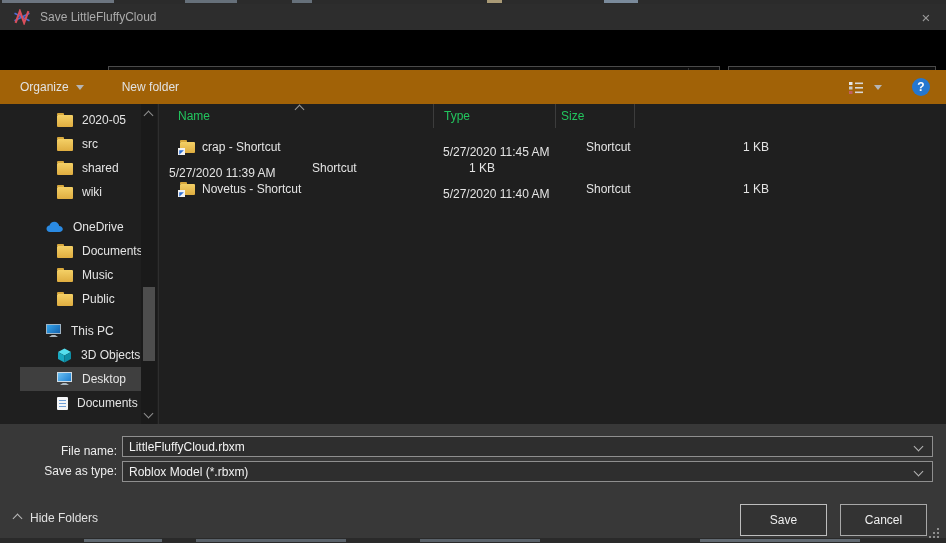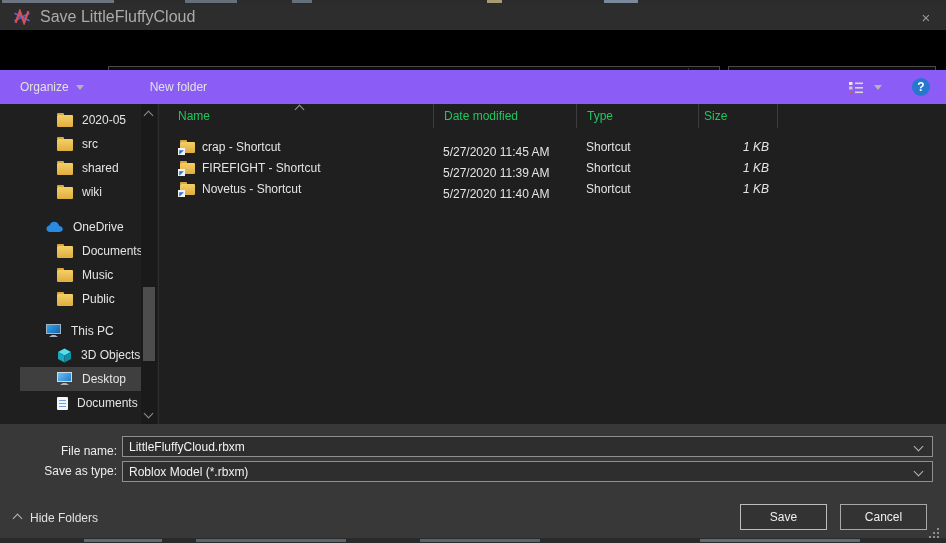--- a/index.html
+++ b/index.html
@@ -8,21 +8,21 @@
 
   
   .top-sliver{position:absolute;left:0;top:0;width:946px;height:4px;background:#2b2b2b;}
   .bottom-sliver{position:absolute;left:0;bottom:0;width:946px;height:5px;background:#2a2a2a;}
   .frag{position:absolute;height:3px;opacity:.8;}
 
   
   .titlebar{position:absolute;left:0;top:4px;width:946px;height:26px;background:#2d2d2d;
             display:flex;align-items:center;}
   .title-icon{margin-left:12px;width:20px;height:16px;flex:0 0 auto;}
-  .title-text{margin-left:8px;color:#ababab;font-size:16px;}
+  .title-text{margin-left:8px;color:#ababab;font-size:12px;}
   .close-btn{position:absolute;right:4px;top:0;width:32px;height:26px;display:flex;
              align-items:center;justify-content:center;color:#9a9a9a;font-size:15px;}
 
   
   .navrow{position:absolute;left:0;top:30px;width:946px;height:40px;background:#000;}
   .navbtn{position:absolute;top:37px;height:26px;display:flex;align-items:center;justify-content:center;}
   .arrow{font-size:16px;line-height:1;}
   .addressbar{position:absolute;left:108px;top:36px;width:610px;height:28px;background:#0c0c0c;
               border:1px solid #4a4a4a;display:flex;align-items:center;}
   .searchbox{position:absolute;left:728px;top:36px;width:206px;height:28px;background:#0c0c0c;
@@ -37,22 +37,22 @@
   
   .cv{display:inline-block;width:6px;height:6px;border-right:1.5px solid currentColor;
       border-bottom:1.5px solid currentColor;}
   .cv.down{transform:rotate(45deg);}
   .cv.up{transform:rotate(-135deg);}
   .cv.right{transform:rotate(-45deg);width:5px;height:5px;}
   .tri-down{width:0;height:0;border-left:4px solid transparent;border-right:4px solid transparent;
             border-top:5px solid #b5b5b5;display:inline-block;}
 
   
-  .toolbar{position:absolute;left:0;top:70px;width:946px;height:34px;background:#8b5cf6;
-           display:flex;align-items:center;color:#e2e2e2;gap:28px;}
+  .toolbar{position:absolute;left:0;top:70px;width:946px;height:34px;background:#a16207;
+           display:flex;align-items:center;color:#e2e2e2;}
   .tb-item{display:flex;align-items:center;height:26px;padding:0 8px;}
   .help-circle{width:18px;height:18px;border-radius:50%;background:#2577cf;color:#fff;
                display:flex;align-items:center;justify-content:center;font-weight:bold;font-size:12px;}
 
   
   .main{position:absolute;left:0;top:104px;width:946px;height:320px;background:#1f1f1f;}
   .sidebar{position:absolute;left:0;top:0;width:141px;height:320px;overflow:hidden;}
   .side-sep{position:absolute;left:158px;top:0;width:1px;height:320px;background:#2e2e2e;}
   .side-item{height:24px;display:flex;align-items:center;margin-left:20px;}
   .side-item.sel{background:#3f3f3f;}
@@ -90,38 +90,38 @@
   .lheader{position:absolute;left:0;top:0;width:787px;height:24px;display:flex;color:#22c55e;}
   .hc{display:flex;align-items:center;box-sizing:border-box;}
   .hc.b{border-left:1px solid #3c3c3c;}
   .sortmark{position:absolute;left:137px;top:2px;color:#9a9a9a;}
   .rows{position:absolute;left:0;top:32px;width:787px;}
   .lrow{height:21px;display:flex;align-items:center;}
   .c-name{width:274px;box-sizing:border-box;padding-left:21px;display:flex;align-items:center;}
   .c-name .nm{margin-left:7px;white-space:nowrap;}
   .c-date{width:143px;box-sizing:border-box;padding-left:10px;margin-top:11px;}
   .c-type{width:122px;box-sizing:border-box;padding-left:10px;}
-  .c-size{width:79px;box-sizing:border-box;padding-right:8px;text-align:right;font-style:italic;}
+  .c-size{width:79px;box-sizing:border-box;padding-right:8px;text-align:right;}
   .hd-name{width:274px;padding-left:19px;}
   .hd-date{width:143px;padding-left:10px;}
   .hd-type{width:122px;padding-left:10px;}
   .hd-size{width:79px;padding-left:5px;}
   .hd-rest{flex:1;}
 
   
   .panel{position:absolute;left:0;top:424px;width:946px;height:119px;background:#383838;}
   .flabel{position:absolute;left:0;width:117px;text-align:right;color:#ededed;}
   .combo{position:absolute;left:122px;width:811px;height:21px;background:#2e2e2e;
          border:1px solid #8f8f8f;box-sizing:border-box;display:flex;align-items:center;color:#f2f2f2;}
   .combo input{flex:1;background:transparent;border:none;outline:none;color:#f2f2f2;
          font-size:12px;font-family:"Liberation Sans",sans-serif;padding:0 0 0 6px;}
   .combo .val{padding-left:6px;}
   .combo .cv{margin-left:auto;margin-right:10px;color:#b5b5b5;}
 
-  .btn{position:absolute;top:504px;width:87px;height:26px;background:#333;border:1px solid #a8a8a8;
+  .btn{position:absolute;top:504px;width:87px;height:32px;background:#333;border:1px solid #a8a8a8;
        box-sizing:border-box;display:flex;align-items:center;justify-content:center;color:#efefef;}
   .hidefolders{position:absolute;left:14px;top:511px;display:flex;align-items:center;color:#e0e0e0;}
   .hidefolders .cv{color:#b9b9b9;margin-right:9px;}
   .grip{position:absolute;right:5px;bottom:3px;width:12px;height:12px;}
   .grip i{position:absolute;width:2px;height:2px;background:#8f8f8f;}
 </style>
 </head>
 <body>
 
 <div class="win">
@@ -272,23 +272,20 @@
       <span class="cv down" style="top:306px;"></span>
     </div>
     <div class="side-sep"></div>
 
     <div class="filelist">
       <div class="lheader">
         <div class="hc hd-name">
           <span>Name</span>
           <span class="cv up sortmark"></span>
         </div>
-        <div class="hc b hd-date">
-          <span>Date modified</span>
-        </div>
         <div class="hc b hd-type">
           <span>Type</span>
         </div>
         <div class="hc b hd-size">
           <span>Size</span>
         </div>
         <div class="hc b hd-rest"></div>
       </div>
 
       <div class="rows">
@@ -297,26 +294,20 @@
             <span class="folder sc-folder">
                 <span class="badge"></span>
               </span>
             <span class="nm">crap - Shortcut</span>
           </div>
           <div class="c-date">5/27/2020 11:45 AM</div>
           <div class="c-type">Shortcut</div>
           <div class="c-size">1 KB</div>
         </div>
         <div class="lrow">
-          <div class="c-name">
-            <span class="folder sc-folder">
-                <span class="badge"></span>
-              </span>
-            <span class="nm">FIREFIGHT - Shortcut</span>
-          </div>
           <div class="c-date">5/27/2020 11:39 AM</div>
           <div class="c-type">Shortcut</div>
           <div class="c-size">1 KB</div>
         </div>
         <div class="lrow">
           <div class="c-name">
             <span class="folder sc-folder">
                 <span class="badge"></span>
               </span>
             <span class="nm">Novetus - Shortcut</span>

